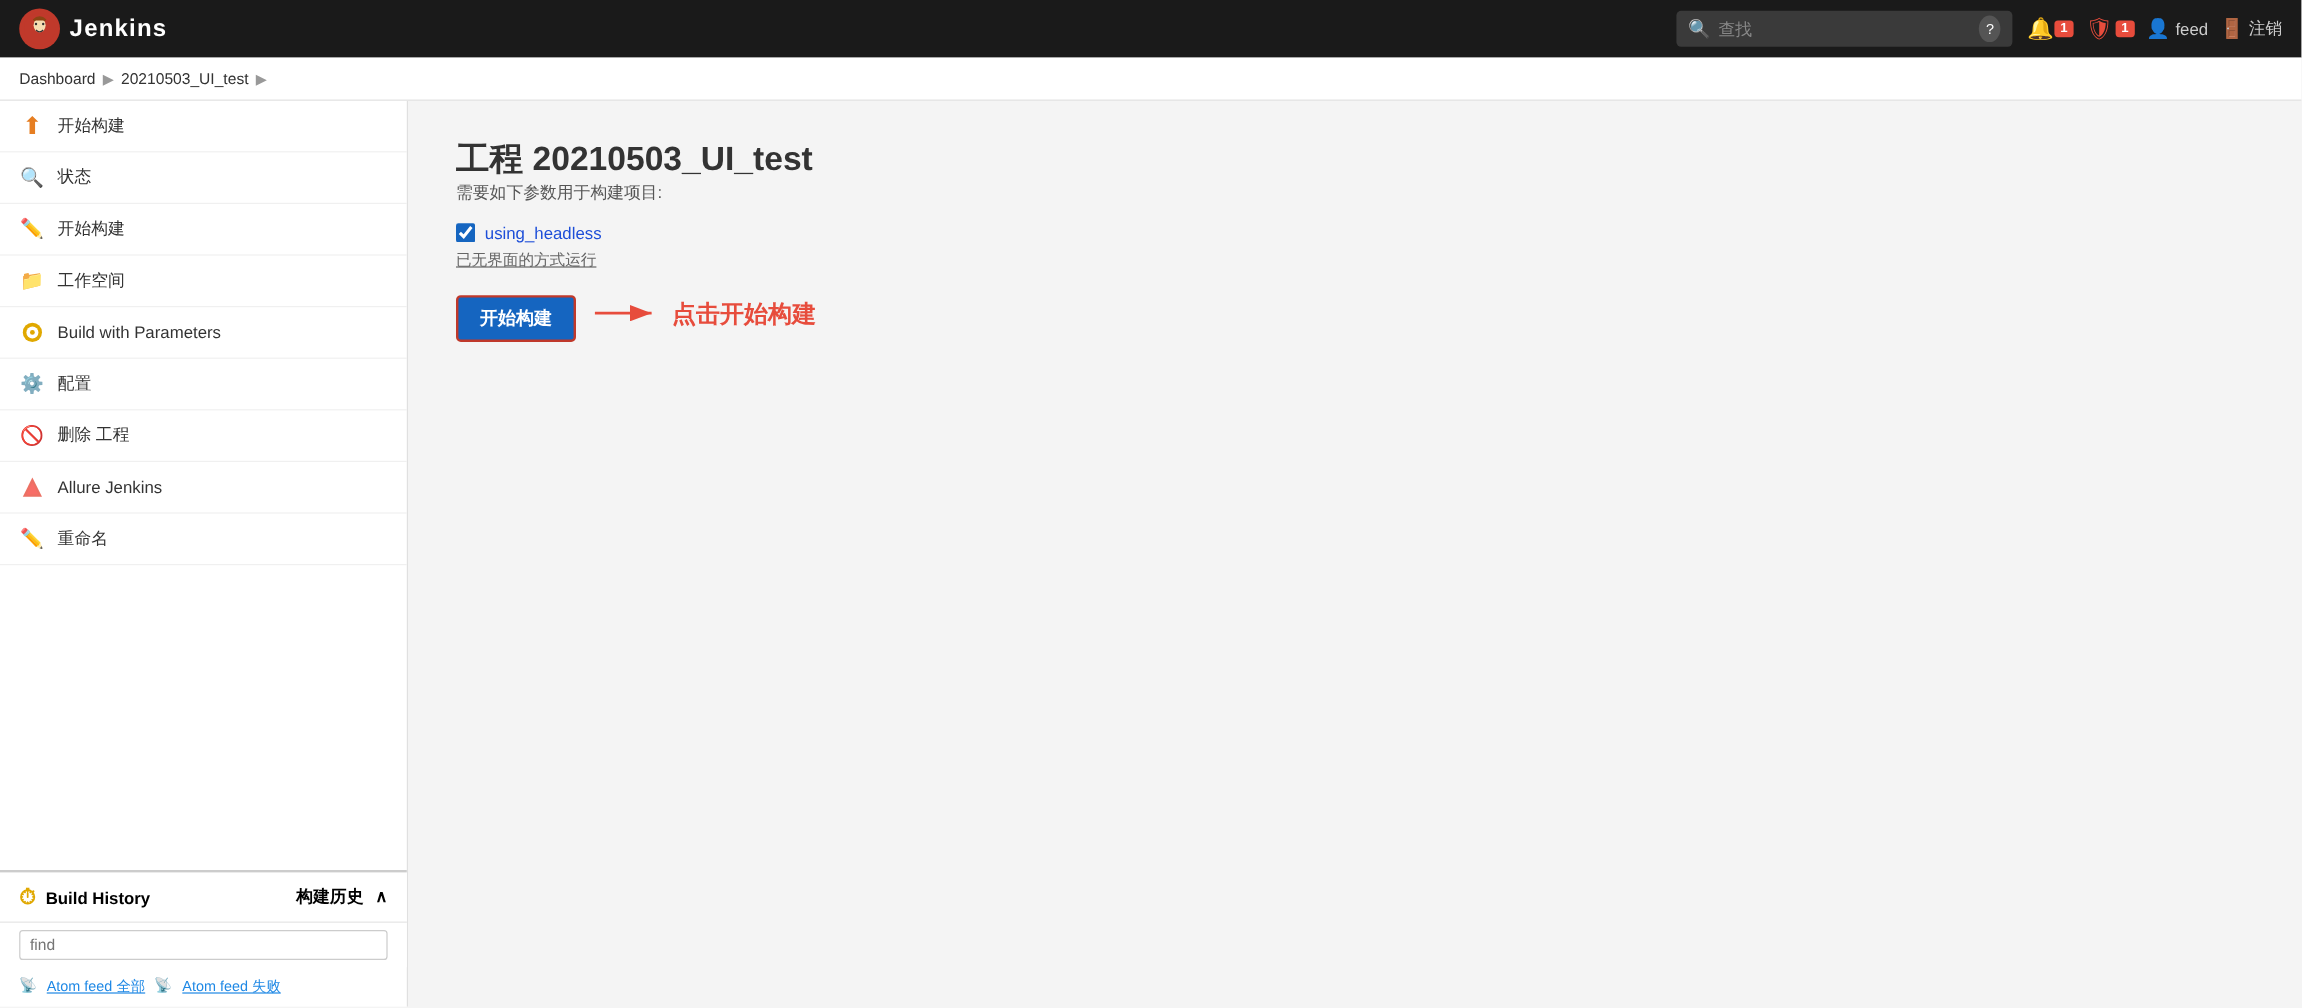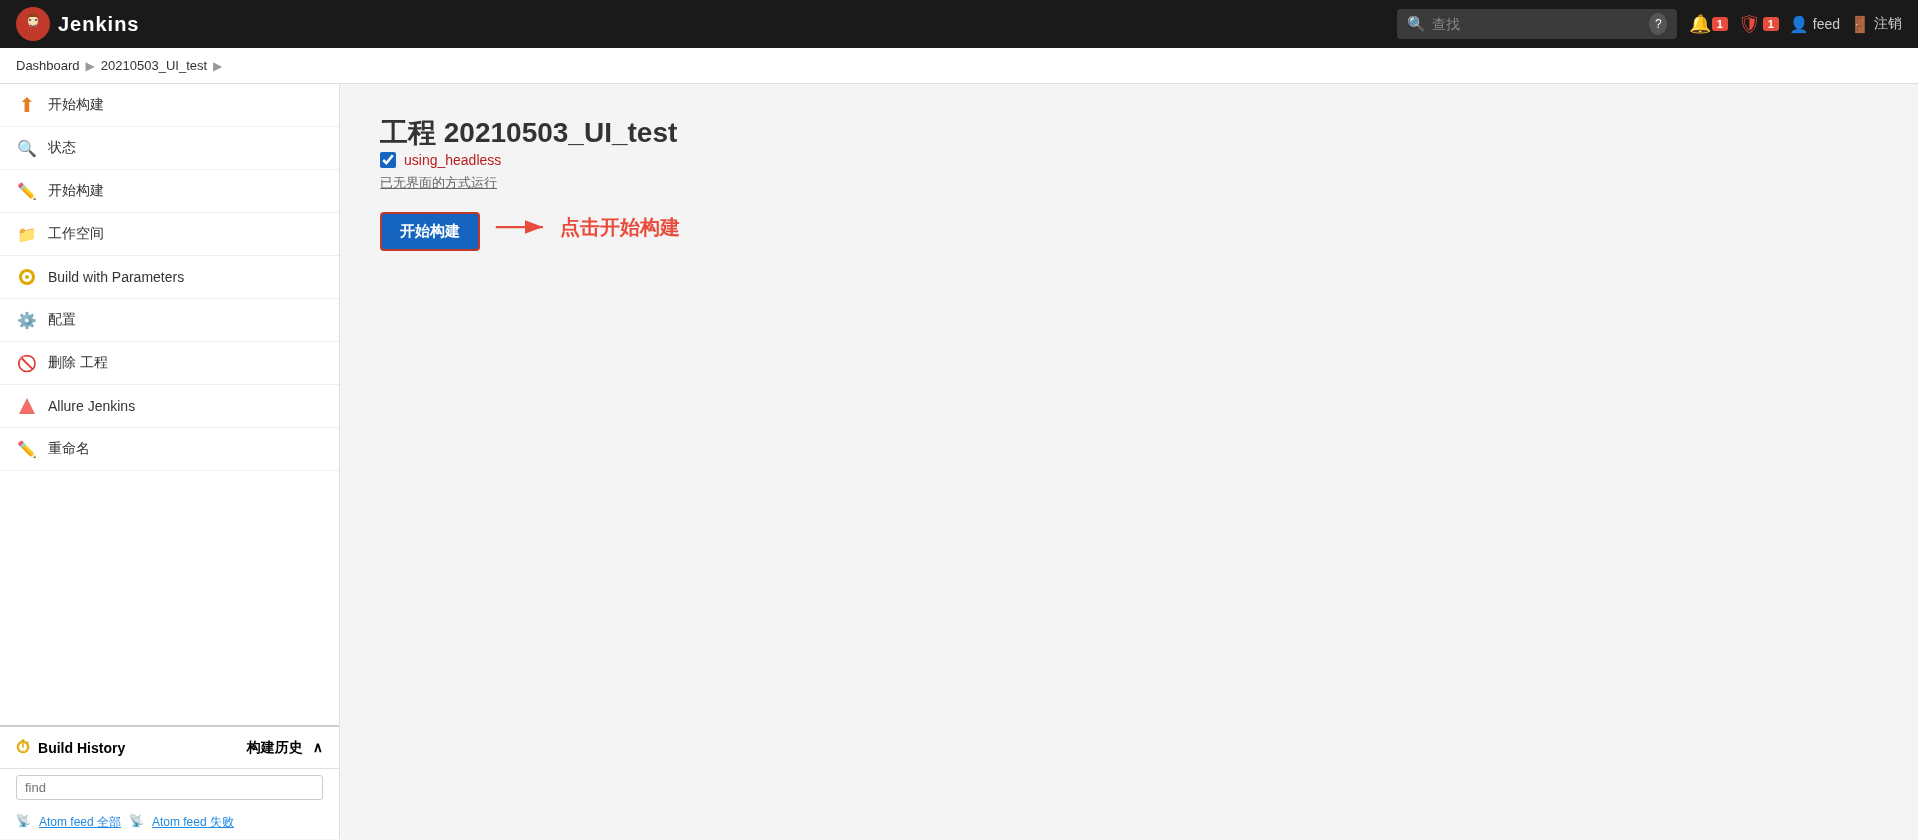--- a/index.html
+++ b/index.html
@@ -220,21 +220,21 @@
       gap: 8px;
       margin-bottom: 6px;
     }
     .param-row input[type="checkbox"] {
       width: 16px;
       height: 16px;
       accent-color: #1565c0;
     }
     .param-label {
       font-size: 14px;
-      color: #b91c1c;
+      color: #1d4ed8;
       text-align: right;
     }
     .param-desc {
       font-size: 13px;
       color: #666;
       margin-bottom: 20px;
       text-decoration: underline;
     }
 
     .build-button {
@@ -396,20 +396,21 @@
         <span style="font-size:12px;">📡</span>
         <a href="#">Atom feed 全部</a>
         <span style="font-size:12px;">📡</span>
         <a href="#">Atom feed 失败</a>
       </div>
     </div>
   </nav>
 
   <main id="main-content">
     <h1 class="project-title">工程 20210503_UI_test</h1>
+    <p class="subtitle">需要如下参数用于构建项目:</p>
 
     <div class="param-row">
       <input type="checkbox" id="param-checkbox" checked="" style="">
       <label class="param-label" for="param-checkbox">using_headless</label>
     </div>
     <p class="param-desc">已无界面的方式运行</p>
 
     <div class="annotation-row">
       <button class="build-button">开始构建</button>
       <div class="arrow-annotation">

